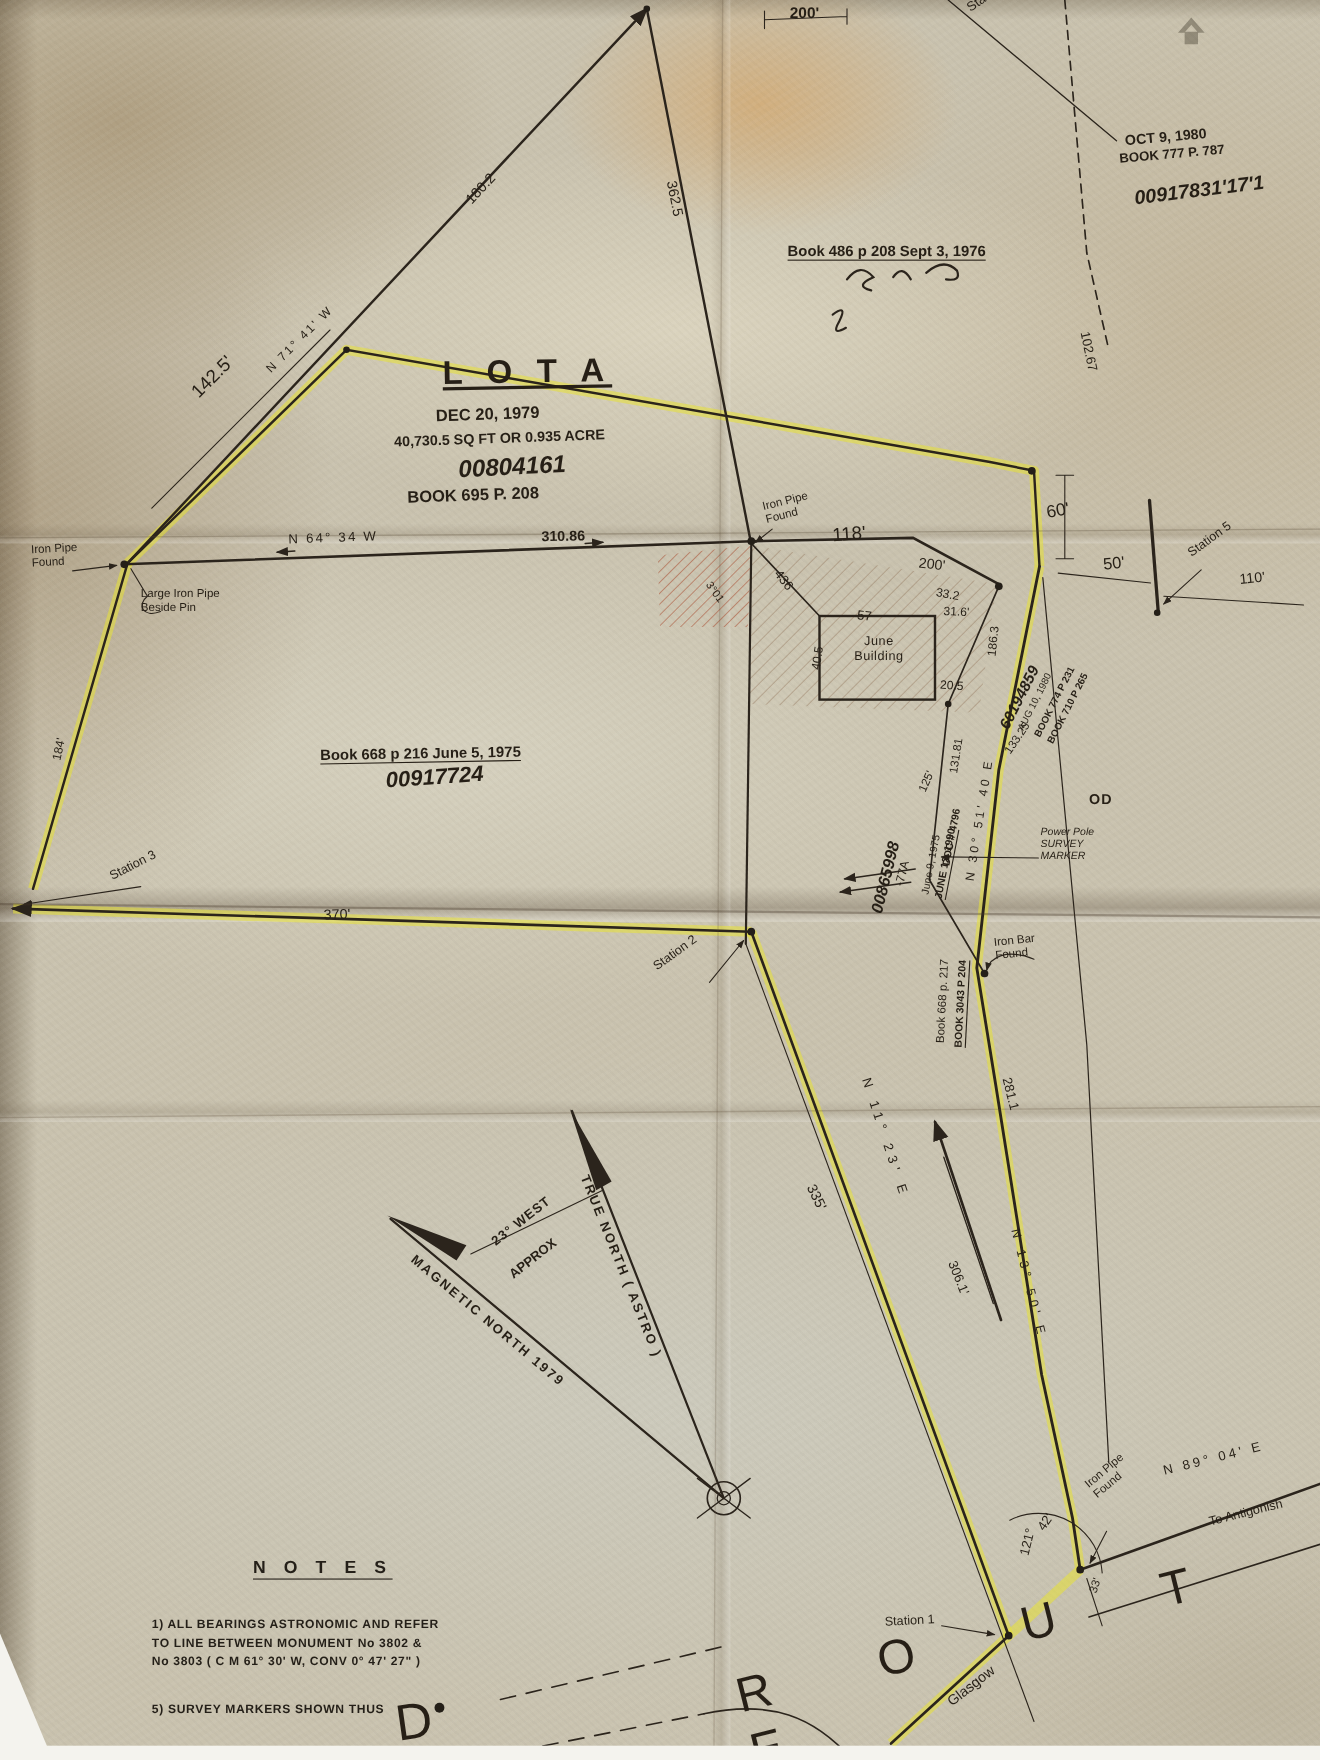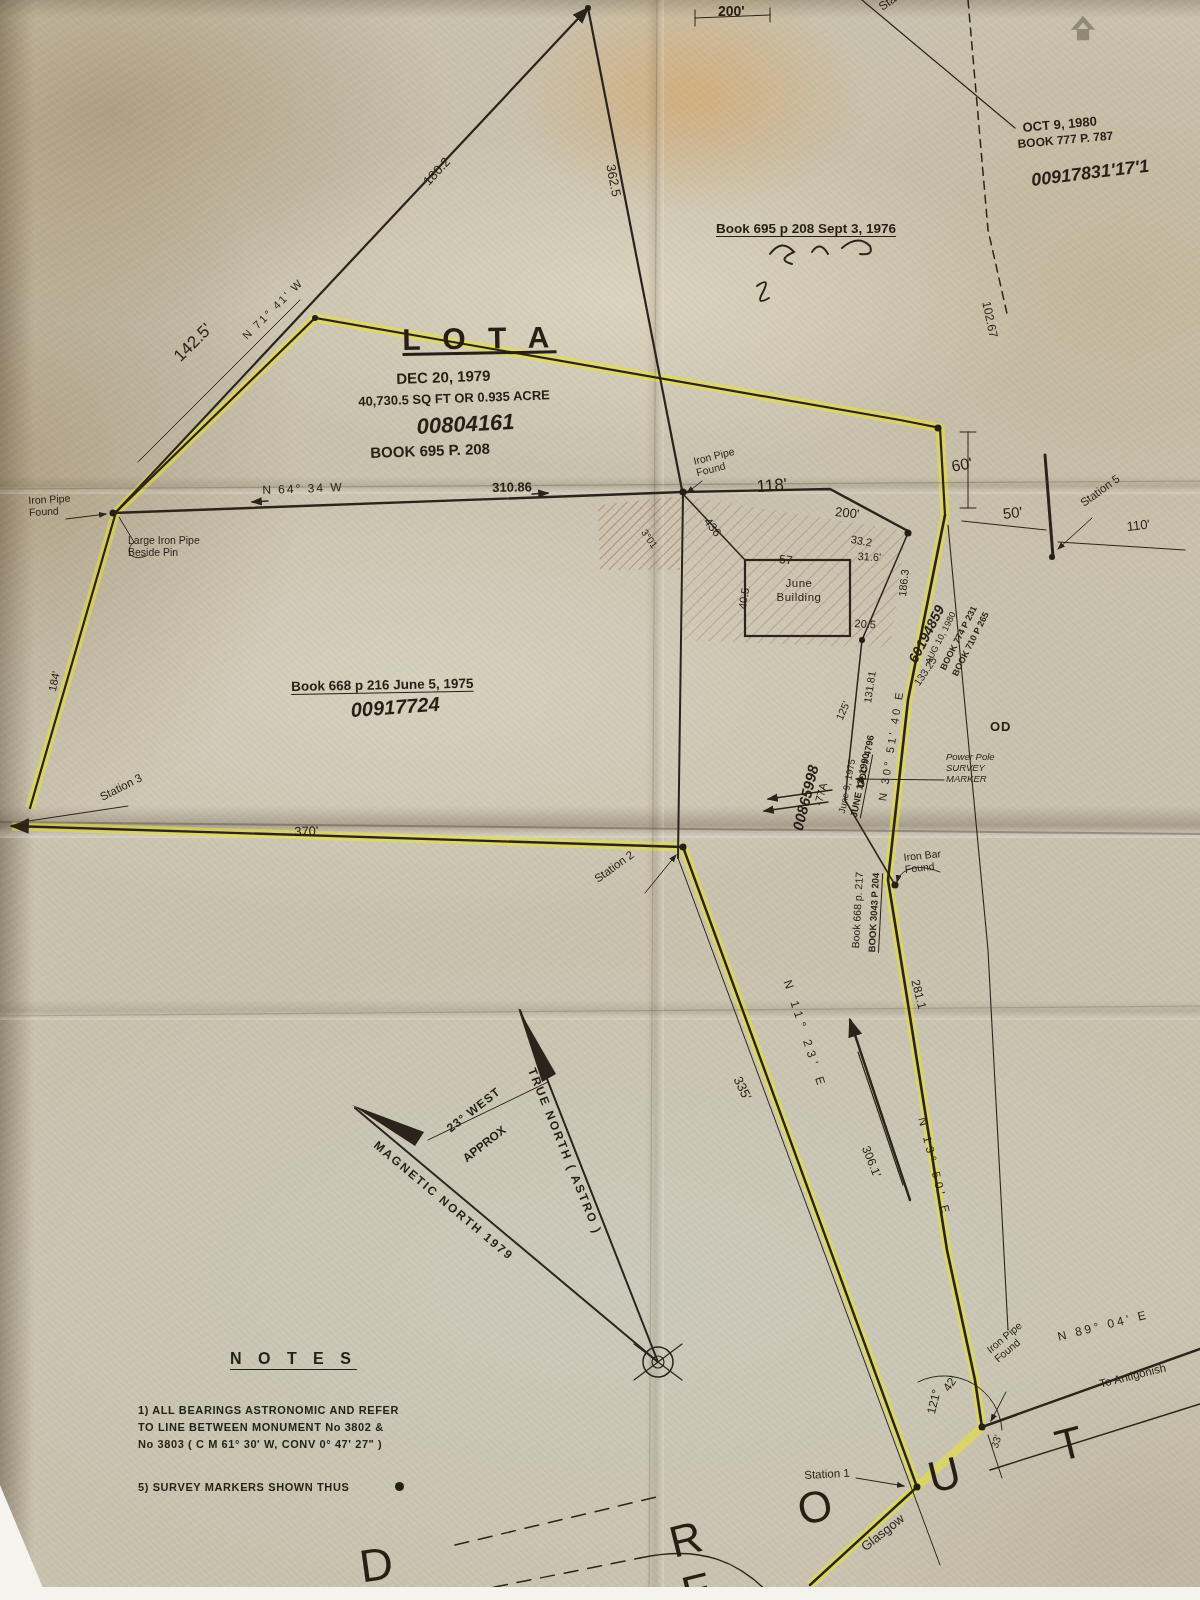--- a/index.html
+++ b/index.html
@@ -33,21 +33,21 @@
   
   #labels .lbl{position:absolute;transform-origin:0 0;white-space:pre-line;line-height:1.18;
     font-family:"Liberation Sans",sans-serif;color:#261f16;}
   .script{font-family:"DejaVu Serif",serif;font-style:italic;font-weight:700;}
   
   .wm{position:absolute;left:1026px;top:14px;width:170px;opacity:.55;color:#ffffff;
       mix-blend-mode:multiply;}
   .wm-row{display:flex;align-items:flex-end;gap:1px;font-weight:700;font-size:36px;line-height:.9;}
   .wm-tag{font-size:6.6px;letter-spacing:1.4px;margin-top:2px;font-weight:700;}
   
-  .notes{position:absolute;left:138px;top:1350px;width:345px;font-weight:700;}
+  .notes{position:absolute;left:138px;top:1417px;width:345px;font-weight:700;}
   .notes h3{margin:0 0 34px 92px;font-size:16px;letter-spacing:6px;text-decoration:underline;
     text-underline-offset:5px;}
   .note-item{font-size:11px;line-height:1.55;letter-spacing:.6px;margin-bottom:26px;white-space:pre-line;}
   .marker-dot{display:inline-block;width:9px;height:9px;border-radius:50%;background:#241f18;margin-left:46px;}
 </style>
 </head>
 <body>
 
 <div id="stage">
   <div class="paper"></div>
@@ -189,21 +189,21 @@
     <div class="wm-tag">NOVA SCOTIA ASSOCIATION</div>
     <div class="wm-tag">OF REALTORS</div>
   </div>
 
   <div id="labels">
       <div class="lbl" style="left: 718px; top: 3px; font-size: 14px; font-weight: 700;">200'</div>
       <div class="lbl" style="left: 876px; top: 2px; font-size: 12px; transform: rotate(-35deg);">Station 4</div>
       <div class="lbl" style="left: 1022px; top: 120px; font-size: 13px; transform: rotate(-5deg); font-weight: 700;">OCT 9, 1980</div>
       <div class="lbl" style="left: 1017px; top: 137px; font-size: 12px; transform: rotate(-5deg); font-weight: 700;">BOOK 777 P. 787</div>
       <div class="lbl script" style="left: 1030px; top: 170px; font-size: 18px; transform: rotate(-7deg);">00917831'17'1</div>
-      <div class="lbl" style="left: 716px; top: 221px; font-size: 13.5px; text-decoration: underline; text-underline-offset: 3px; font-weight: 700;">Book 695 p 208  Sept 3, 1976</div>
+      <div class="lbl" style="left: 716px; top: 221px; font-size: 13.5px; text-decoration: underline; text-underline-offset: 3px; font-weight: 700;">Book 486 p 208  Sept 3, 1976</div>
       <div class="lbl" style="left: 420px; top: 178px; font-size: 13px; transform: rotate(-47deg);">180.2</div>
       <div class="lbl" style="left: 618px; top: 163px; font-size: 13px; transform: rotate(79deg);">362.5</div>
       <div class="lbl" style="left: 993px; top: 300px; font-size: 12px; transform: rotate(78deg);">102.67</div>
       <div class="lbl" style="left: 170px; top: 352px; font-size: 17px; transform: rotate(-45deg);">142.5'</div>
       <div class="lbl" style="left: 240px; top: 333px; font-size: 11px; transform: rotate(-45deg); letter-spacing: 2px;">N  71°  41'  W</div>
       <div class="lbl" style="left: 402px; top: 322px; font-size: 30px; transform: rotate(-1deg); letter-spacing: 7px; text-decoration: underline; text-underline-offset: 3px; font-weight: 700;">L O T   A</div>
       <div class="lbl" style="left: 396px; top: 370px; font-size: 15px; transform: rotate(-2deg); font-weight: 700;">DEC 20, 1979</div>
       <div class="lbl" style="left: 358px; top: 394px; font-size: 13px; transform: rotate(-2deg); font-weight: 700;">40,730.5  SQ FT  OR  0.935  ACRE</div>
       <div class="lbl script" style="left: 416px; top: 414px; font-size: 22px; transform: rotate(-3deg);">00804161</div>
       <div class="lbl" style="left: 370px; top: 444px; font-size: 15px; transform: rotate(-2deg); font-weight: 700;">BOOK 695 P. 208</div>

